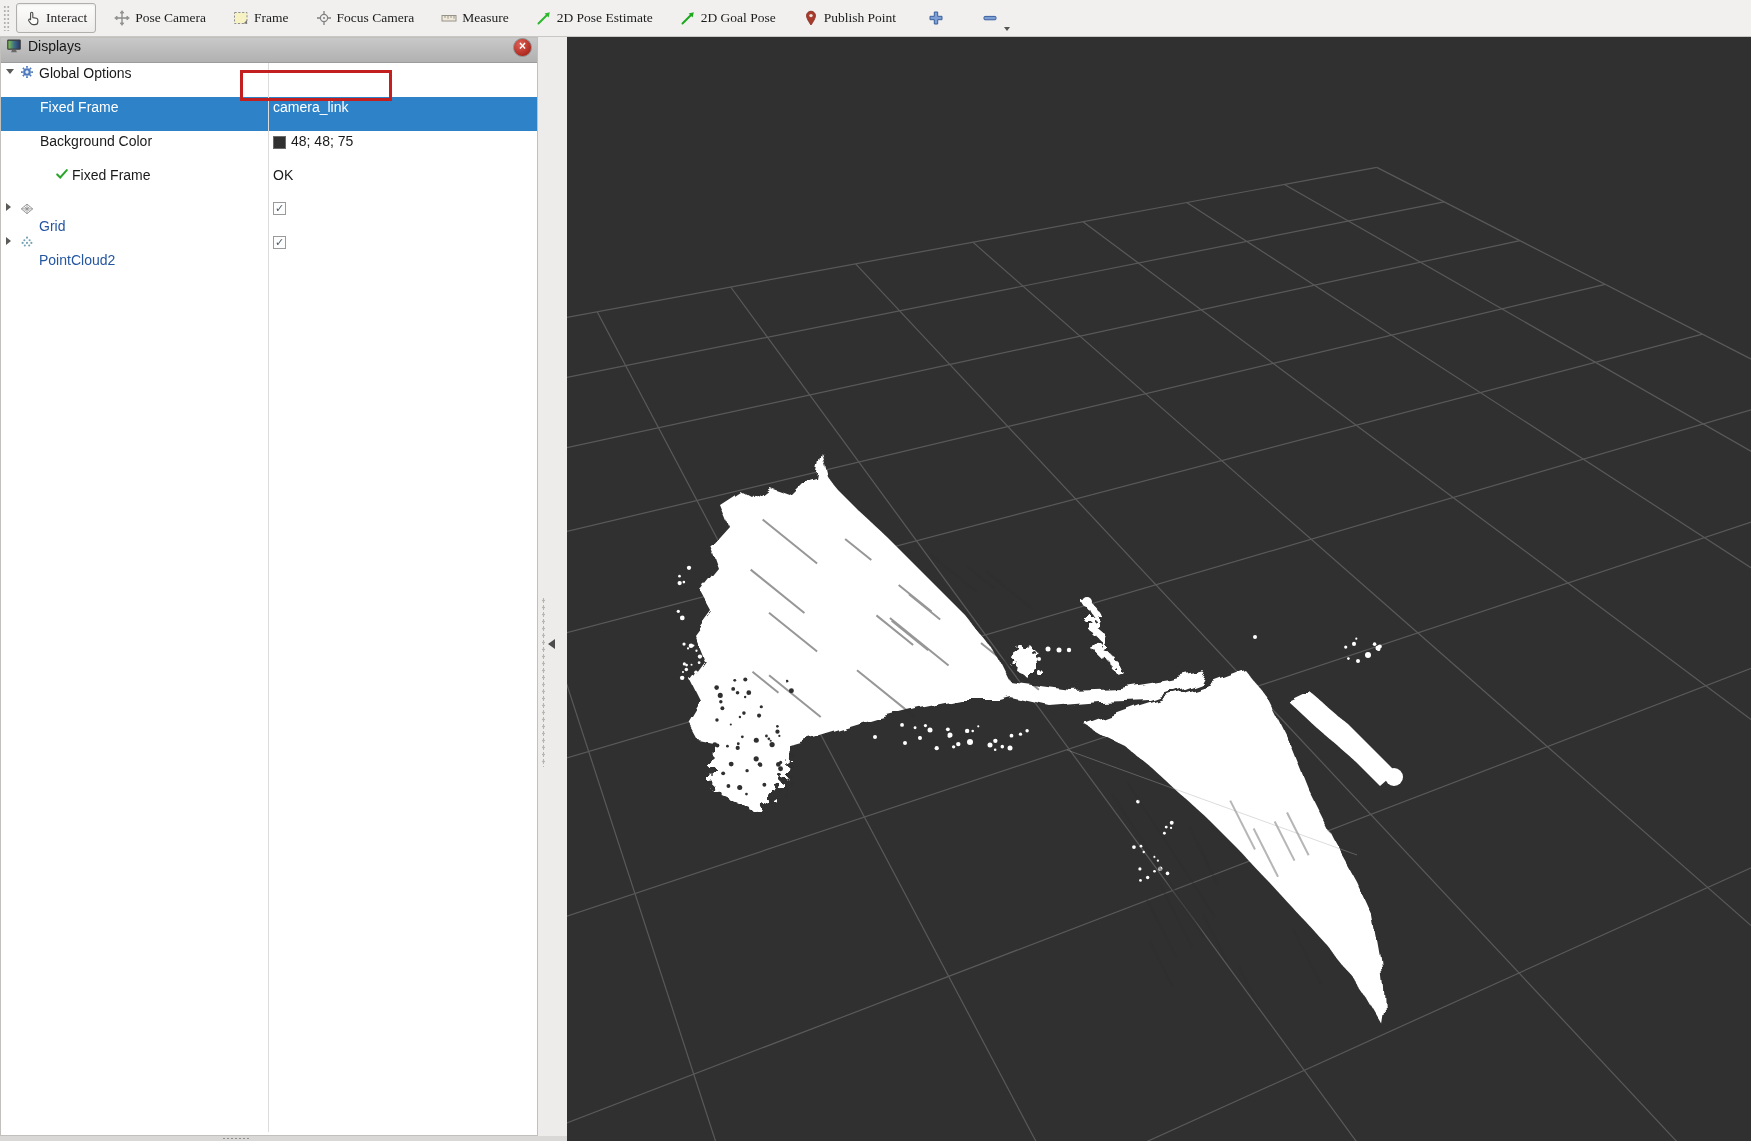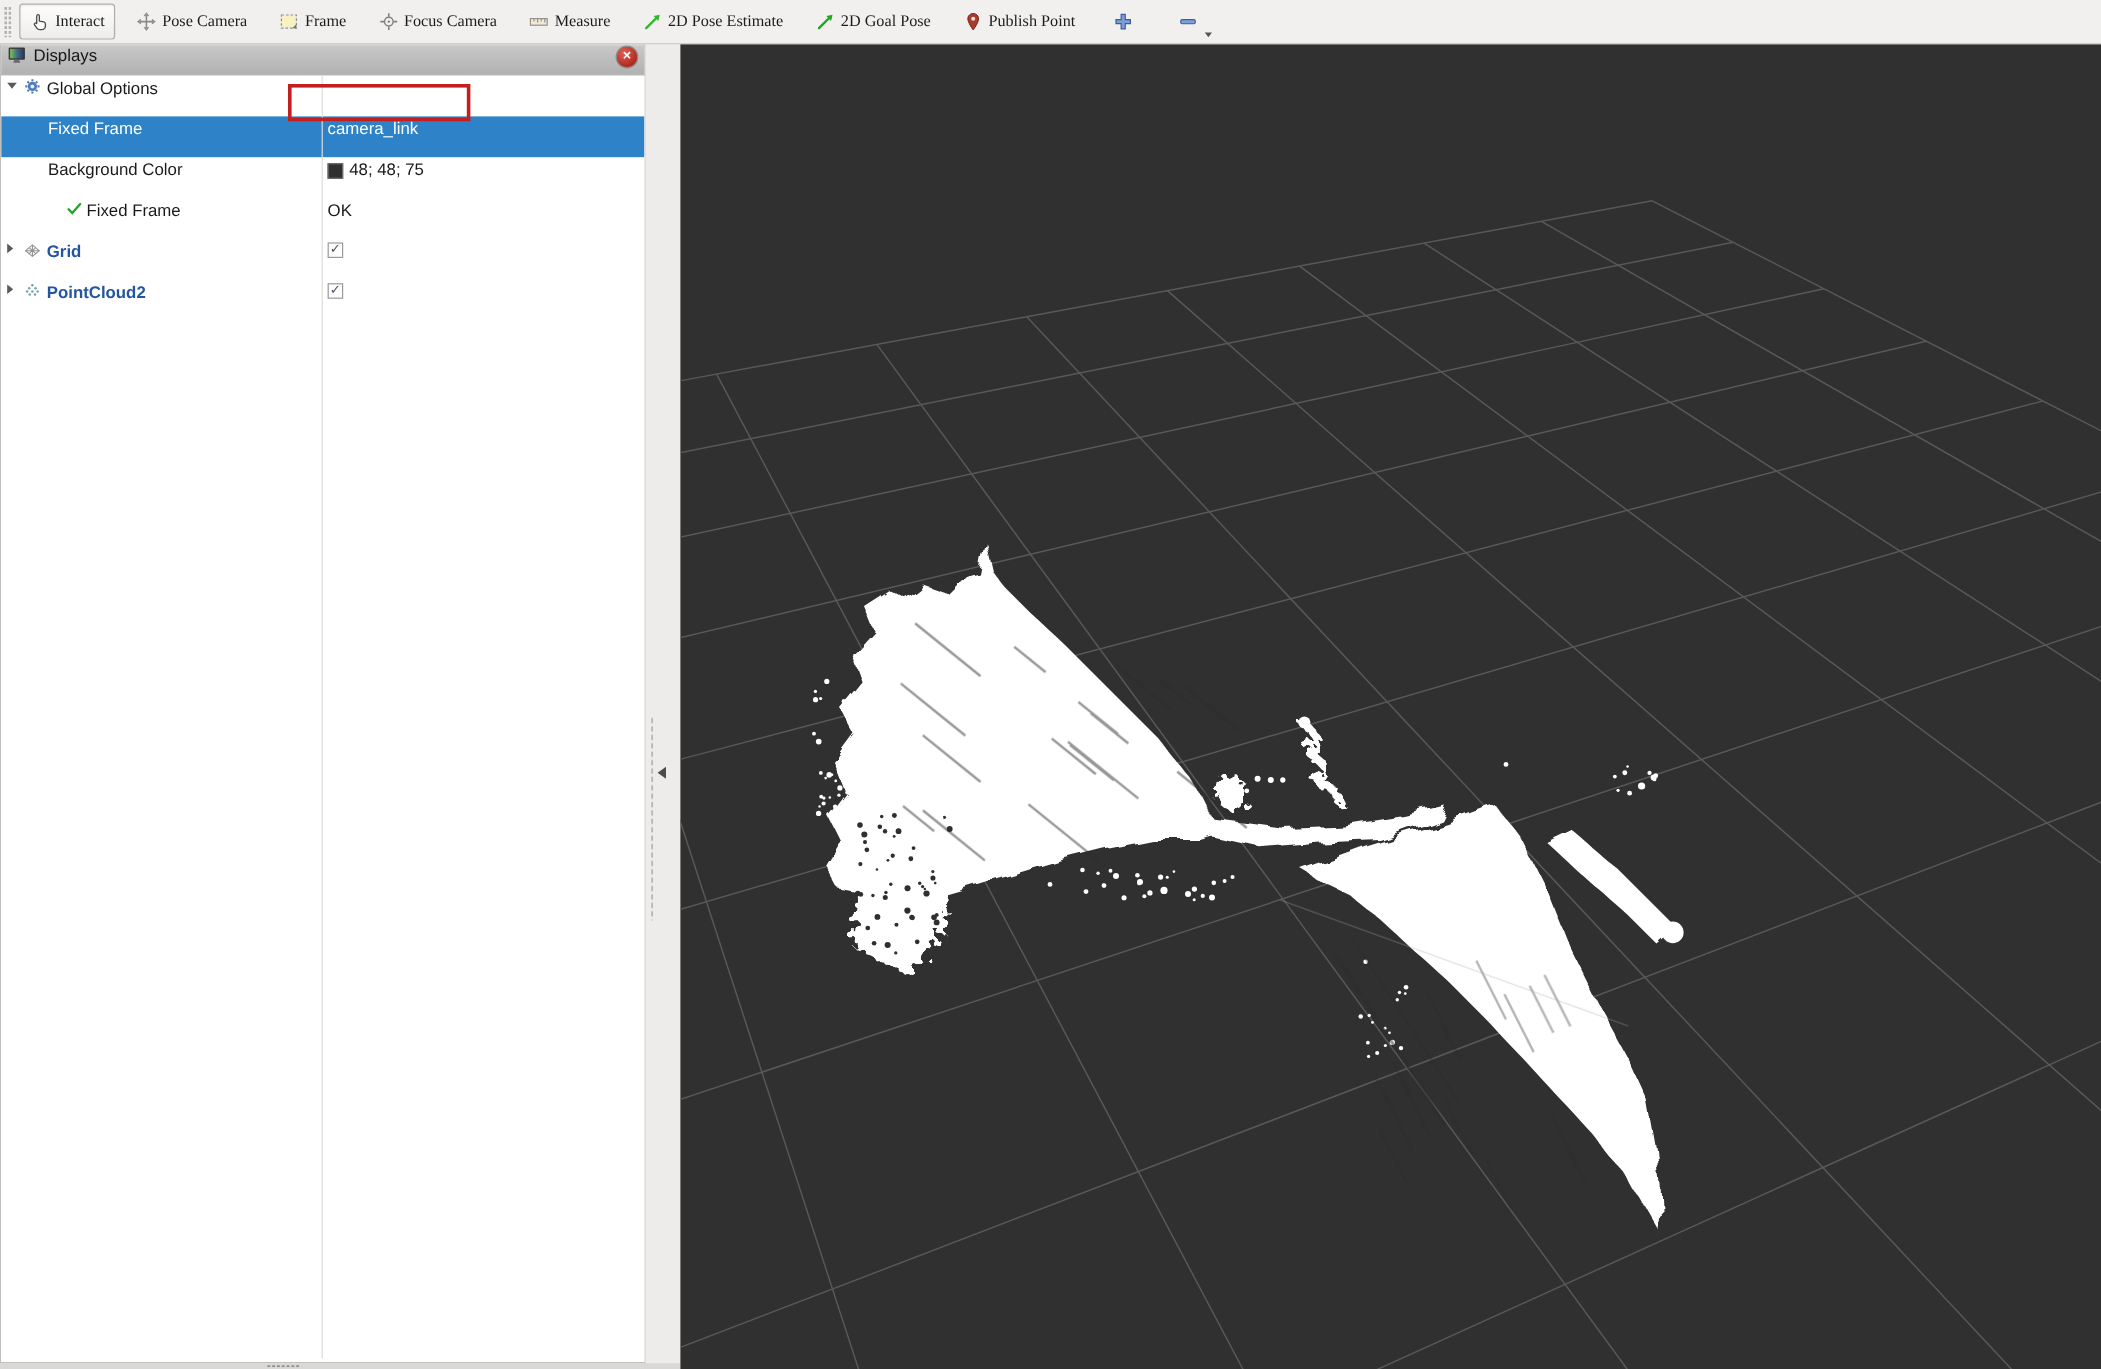--- a/index.html
+++ b/index.html
@@ -35,21 +35,21 @@
   .trow.selected{background:#2e82c8;color:#fff;}
   .trow .expander{position:absolute;left:5px;top:6px;width:0;height:0;}
   .expander.expanded{border-left:4.5px solid transparent;border-right:4.5px solid transparent;border-top:5.5px solid #5a5a58;}
   .expander.collapsed{border-top:4.5px solid transparent;border-bottom:4.5px solid transparent;border-left:5.5px solid #5a5a58;margin-top:-2px;}
   .trow .ricon{position:absolute;left:19px;top:2px;width:14px;height:14px;}
   .trow .ricon svg{width:14px;height:14px;display:block;}
   .trow .ricon.indented{left:54px;}
   .trow .rlabel{position:absolute;left:38px;top:1.5px;white-space:nowrap;}
   .trow .rlabel.prop{left:39px;}
   .trow .rlabel.child{left:71px;}
-  .trow .rlabel.display-name{font-weight:bold;color:#2456a0;}
+  .trow .rlabel.display-name{font-weight:normal;color:#2456a0;margin-top:17px;}
   .trow.selected .rlabel{color:#fff;}
   .trow .rvalue{position:absolute;left:272px;top:1.5px;white-space:nowrap;display:flex;align-items:flex-end;gap:5px;}
   .swatch{display:inline-block;width:13px;height:13px;background:#2f2f2f;border:1px solid #6b6b6b;box-sizing:border-box;}
   .checkbox{display:inline-block;width:13px;height:13px;margin-top:1px;border:1px solid #9a9a9a;background:#fdfdfd;
             box-sizing:border-box;font-size:11px;line-height:11px;text-align:center;color:#4a5a6a;cursor:default;}
   .annotation-box{position:absolute;left:239px;top:32px;width:146px;height:25px;border:3px solid #c41f1f;
             pointer-events:none;z-index:6;}
 
   
   .gutter{position:absolute;left:538px;top:37px;width:29px;height:1104px;background:#edecea;}

